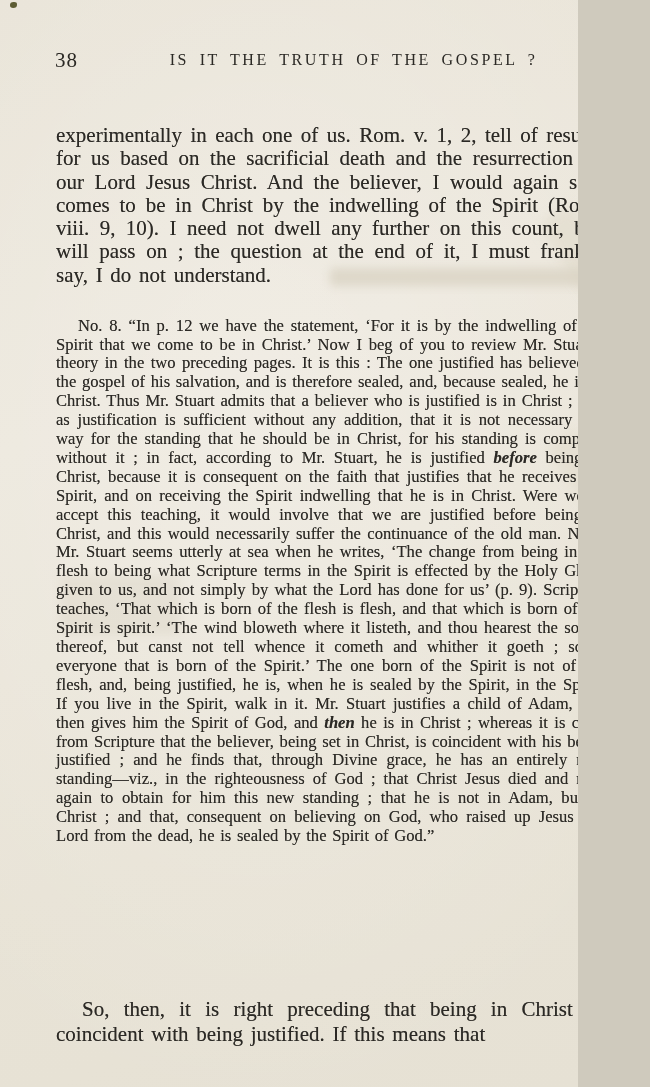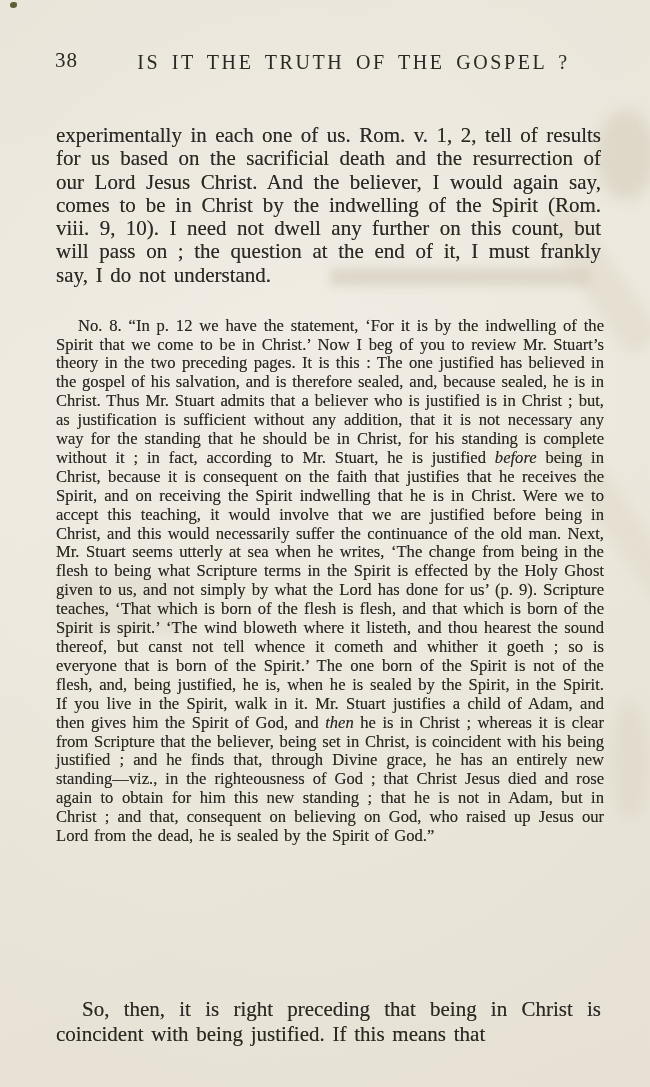--- a/index.html
+++ b/index.html
@@ -5,21 +5,21 @@
   html, body {
     margin: 0;
     padding: 0;
     width: 650px;
     height: 1087px;
     background: #cfcabd;
     font-family: "Liberation Serif", serif;
   }
   .scan-page {
     position: relative;
-    width: 650px;
+    width: 578px;
     height: 1087px;
     overflow: hidden;
     color: #2b2925;
     background:
       radial-gradient(ellipse 120% 90% at 45% 40%, rgba(255,255,255,0.25), rgba(0,0,0,0) 70%),
       linear-gradient(160deg, #e9e4d8 0%, #ece7dc 35%, #e8e3d6 70%, #e6e1d4 100%);
   }
   
   .artifact {
     position: absolute;
@@ -62,21 +62,21 @@
     top: 0;
     font-size: 21px;
     letter-spacing: 1px;
   }
   .head-title {
     position: absolute;
     left: 60px;
     right: 8px;
     top: 3px;
     text-align: center;
-    font-size: 20px;
+    font-size: 16px;
     letter-spacing: 2.6px;
     word-spacing: 4px;
     white-space: nowrap;
   }
 
   .body-text {
     position: absolute;
     left: 56px;
     width: 545px;
     text-align: justify;
@@ -92,20 +92,21 @@
   .para-quote {
     top: 300px;
     width: 548px;
     font-size: 16.6px;
     line-height: 18.9px;
     word-spacing: 1.5px;
     text-indent: 22px;
   }
   .para-quote em {
     font-style: italic;
+    font-weight: bold;
   }
   .para-closing {
     top: 976px;
     font-size: 21px;
     line-height: 25px;
     word-spacing: 2.5px;
     text-indent: 26px;
   }
 </style>
 </head>

